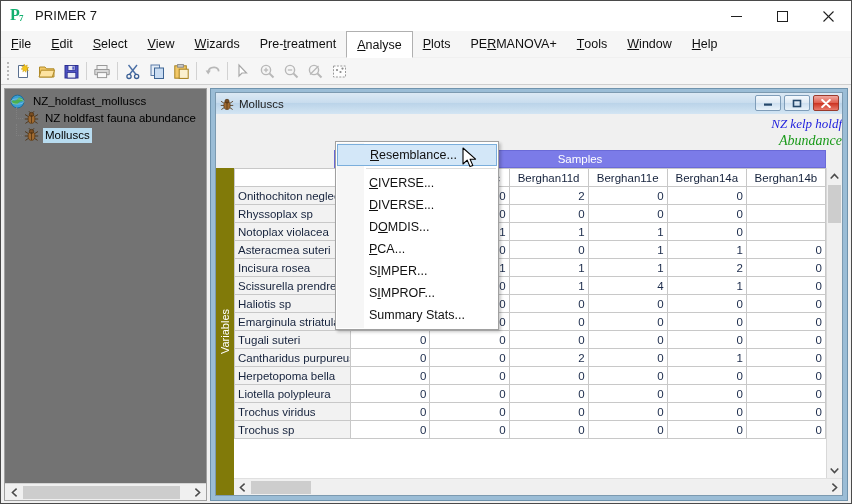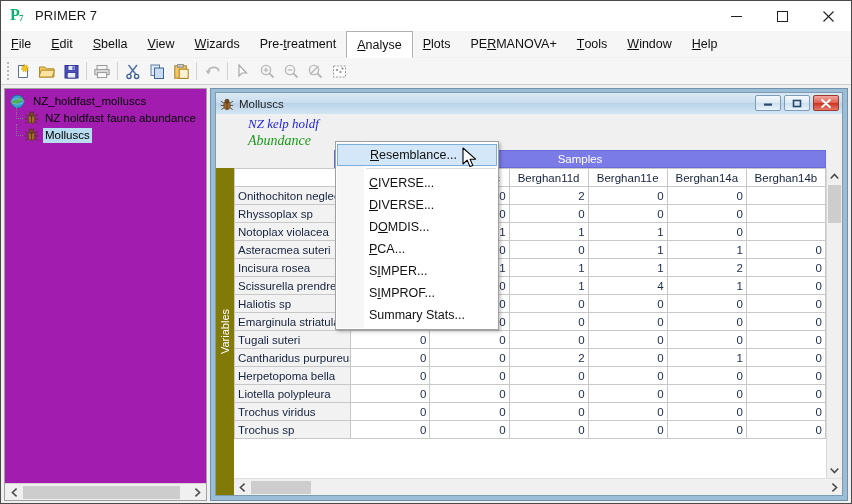--- a/index.html
+++ b/index.html
@@ -104,21 +104,21 @@
   
   .body-area {
     flex: 1; display: flex; position: relative;
     background: #f0f0f0;
     padding: 3px 3px 0 3px;
   }
 
   
   .explorer {
     width: 203px; min-width: 203px;
-    background: #a21caf;
+    background: #737373;
     border: 1px solid #a0a0a0;
     display: flex; flex-direction: column;
     position: relative;
     margin-bottom: 2px;
   }
   .tree { flex: 1; padding: 4px 0 0 5px; overflow: hidden; }
   .tree-row {
     display: flex; align-items: center;
     height: 17px; font-size: 11.5px; color: #000;
     white-space: nowrap;
@@ -199,20 +199,21 @@
 
   
   .sheet {
     flex: 1; background: #ffffff;
     display: flex; flex-direction: column;
     overflow: hidden; position: relative;
   }
   .sheet-head {
     background: #f0f0f0;
     padding: 2px 0 1px 32px;
+    text-align: right;
   }
   .sheet-sub {
     font: italic 13px "Liberation Serif", serif;
     color: #2222dd; line-height: 16px; white-space: nowrap;
   }
   .sheet-sub2 {
     font: italic 14px "Liberation Serif", serif;
     color: #1a9a1a; line-height: 17px; white-space: nowrap;
   }
   .grid-wrap { flex: 1; display: flex; overflow: hidden; justify-content: center; }
@@ -390,21 +391,21 @@
     <div class="menu-item">
         <u>F</u>
         <span>ile</span>
       </div>
     <div class="menu-item">
         <u>E</u>
         <span>dit</span>
       </div>
     <div class="menu-item">
         <u>S</u>
-        <span>bella</span>
+        <span>elect</span>
       </div>
     <div class="menu-item">
         <u>V</u>
         <span>iew</span>
       </div>
     <div class="menu-item">
         <u>W</u>
         <span>izards</span>
       </div>
     <div class="menu-item">

